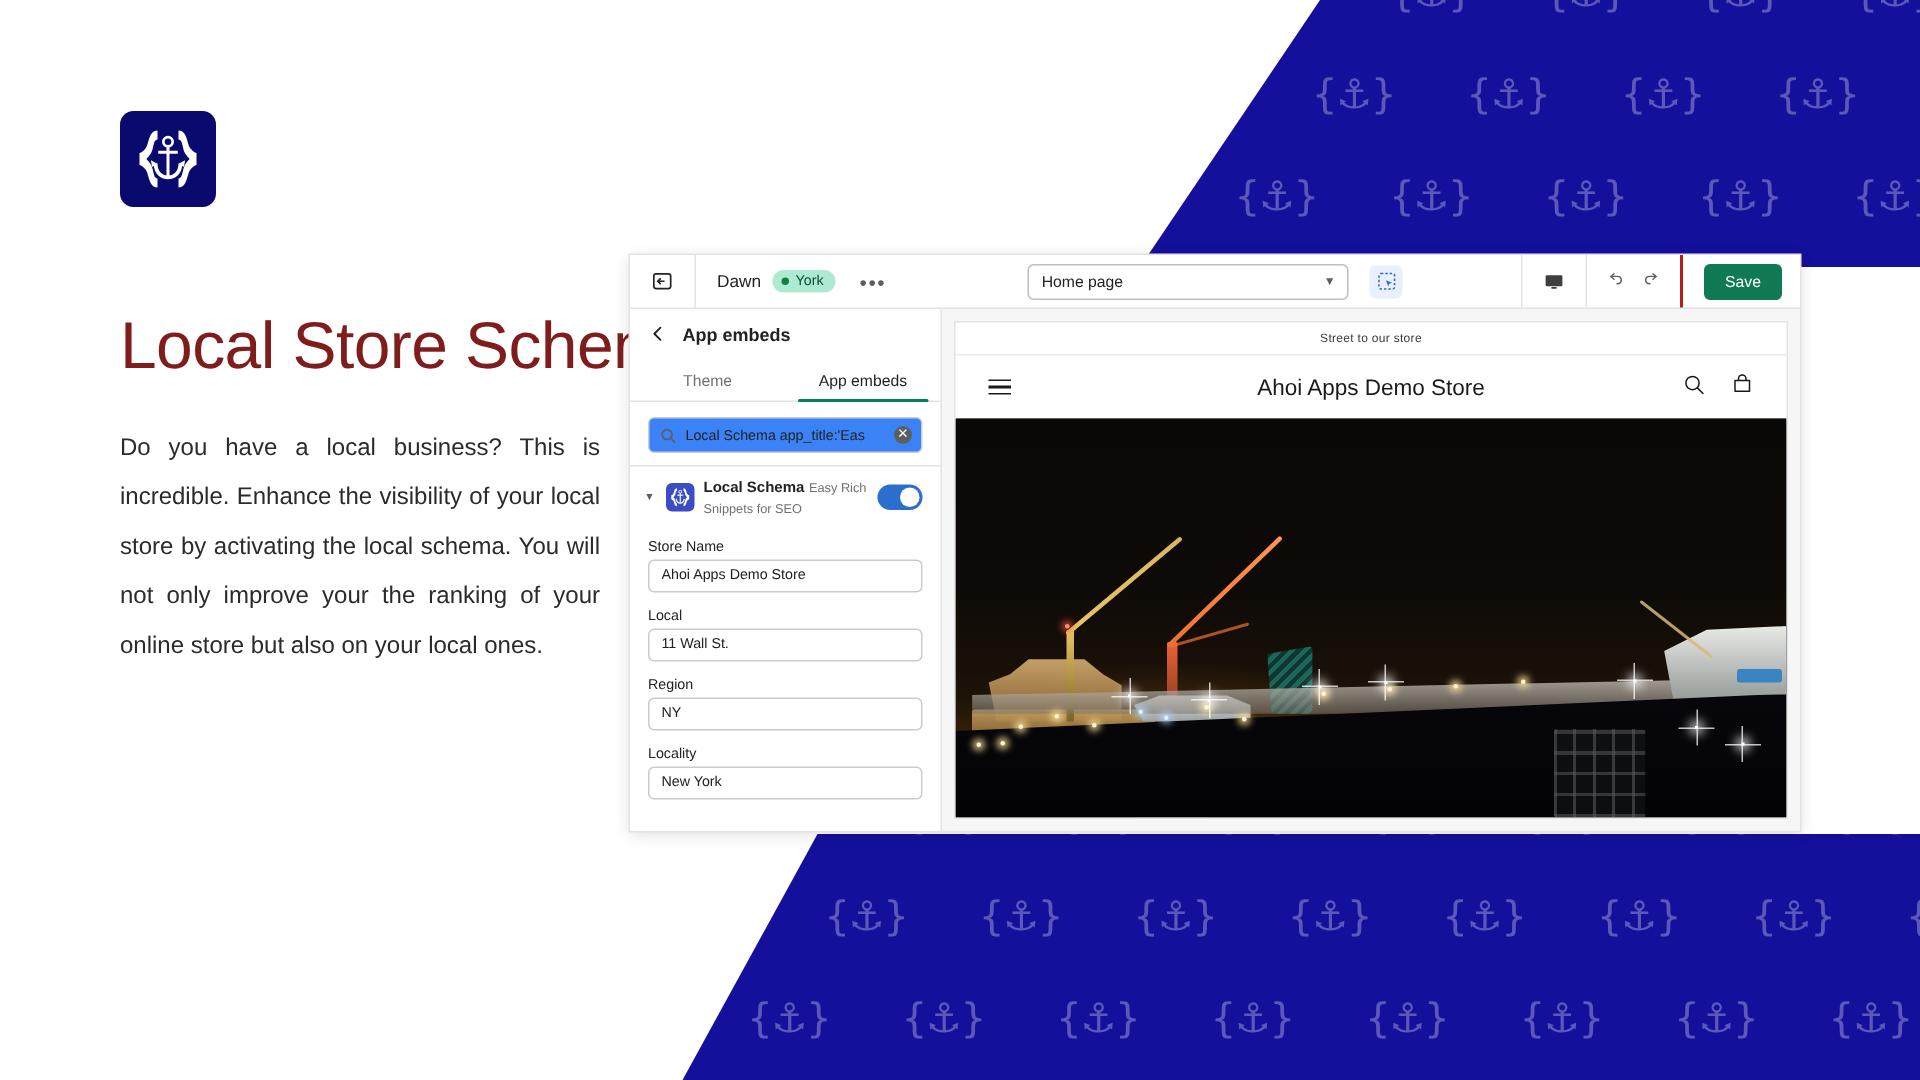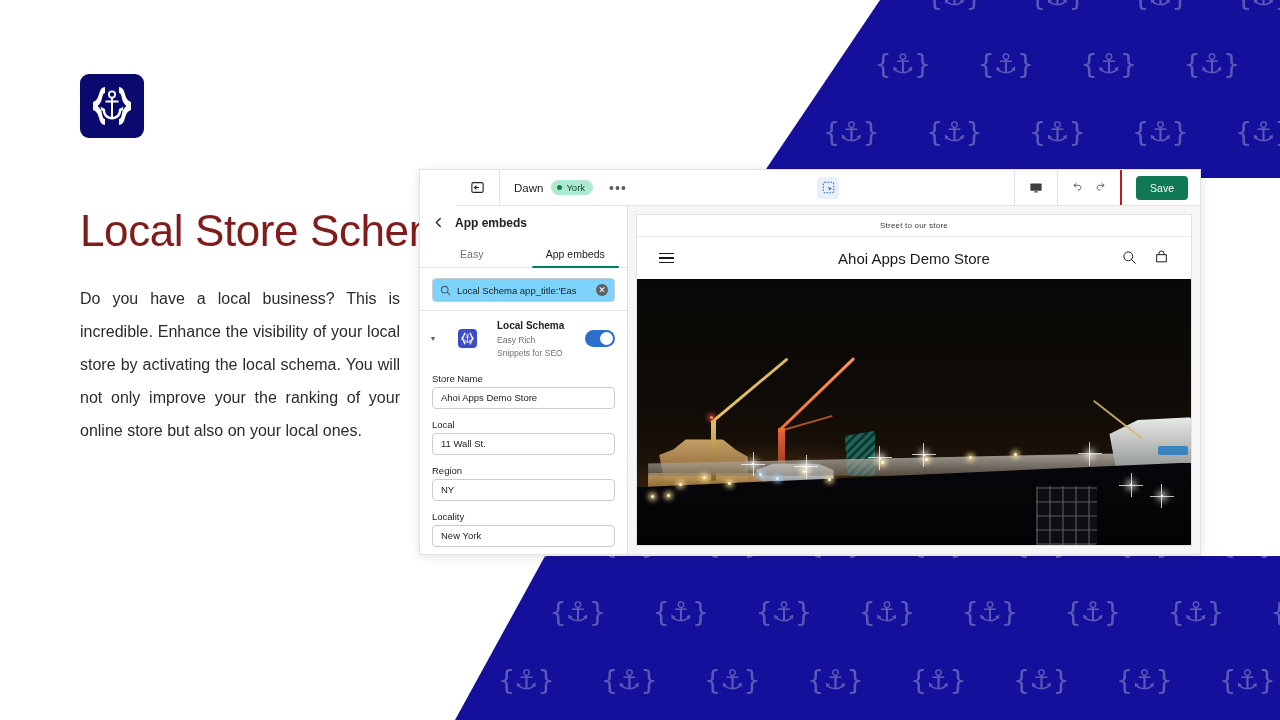--- a/index.html
+++ b/index.html
@@ -109,21 +109,20 @@
     color: #202223;
   }
 
   
   .topbar {
     height: 36px;
     flex: 0 0 36px;
     display: flex;
     border-bottom: 1px solid #e1e3e5;
     background: #fff;
-    margin-left: 36px;
   }
   .tb-exit {
     width: 44px;
     display: flex; align-items: center; justify-content: center;
     height: 100%;
     border-right: 1px solid #e1e3e5;
   }
   .tb-theme {
     display: flex; align-items: center; gap: 8px;
     padding: 0 10px 0 14px;
@@ -250,21 +249,21 @@
   }
 
   .sb-search-row { padding: 10px 12px 8px 12px; }
   .sb-search {
     height: 24px;
     border: 1px solid #c9cccf;
     border-radius: 4px;
     display: flex; align-items: center;
     padding: 0 6px 0 7px;
     gap: 6px;
-    background: #7dd3fc;
+    background: #3b82f6;
   }
   .sb-search .q { color: #5c5f62; flex: 0 0 auto; display:flex; }
   .sb-search input {
     flex: 1;
     border: none; outline: none;
     font-size: 9.5px;
     color: #202223;
     font-family: "Liberation Sans", sans-serif;
     background: transparent;
     min-width: 0;
@@ -278,21 +277,21 @@
     font-size: 9px; line-height: 12px; text-align: center;
     flex: 0 0 12px;
     font-family: "DejaVu Sans", sans-serif;
   }
 
   .sb-divider { height: 1px; background: #e1e3e5; margin: 0; }
 
   .embed-row {
     display: flex; align-items: center;
     padding: 8px 12px 8px 8px;
-    gap: 20px;
+    gap: 6px;
   }
   .embed-caret { color: #5c5f62; font-size: 7px; width: 10px; text-align:center; }
   .embed-icon {
     width: 19px; height: 19px;
     border-radius: 4px;
     background: #3b4cc4;
     display: flex; align-items: center; justify-content: center;
     flex: 0 0 19px;
     overflow: hidden;
   }
@@ -553,20 +552,24 @@
       <div class="tb-theme">
         <span class="theme-name">Dawn</span>
         <span class="live-badge">
           <i class="live-dot"></i>
           <span>York</span>
         </span>
         <span class="tb-dots">•••</span>
       </div>
 
       <div class="tb-center">
+        <div class="page-select">
+          <span>Home page</span>
+          <span class="caret">▼</span>
+        </div>
         <div class="inspect-btn">
           <svg width="13" height="13" viewBox="0 0 16 16" fill="none" stroke="#2c6ecb" stroke-width="1.3" stroke-dasharray="2 1.6">
             <rect x="1.6" y="1.6" width="12.8" height="12.8" rx="1.6"></rect>
             <path d="M7.4 7.2 L12.4 9.2 L10 10 L9.2 12.4 Z" fill="#2c6ecb" stroke="none"></path>
           </svg>
         </div>
       </div>
 
       <div class="tb-right">
         <div class="tb-device">
@@ -602,21 +605,21 @@
         <div class="sb-head">
           <span class="sb-back">
             <svg width="9" height="11" viewBox="0 0 10 12" fill="none" stroke="#202223" stroke-width="1.4" stroke-linecap="round" stroke-linejoin="round">
               <path d="M7 1.5 L2.5 6 L7 10.5"></path>
             </svg>
           </span>
           <span class="sb-title">App embeds</span>
         </div>
 
         <div class="sb-tabs">
-          <div class="sb-tab">Easy</div>
+          <div class="sb-tab">Theme</div>
           <div class="sb-tab active">App embeds</div>
         </div>
 
         <div class="sb-search-row">
           <div class="sb-search">
             <span class="q">
               <svg width="11" height="11" viewBox="0 0 14 14" fill="none" stroke="#5c5f62" stroke-width="1.4">
                 <circle cx="6" cy="6" r="4.2"></circle>
                   <path d="M9.2 9.2 L12.4 12.4" stroke-linecap="round"></path>
               </svg>

